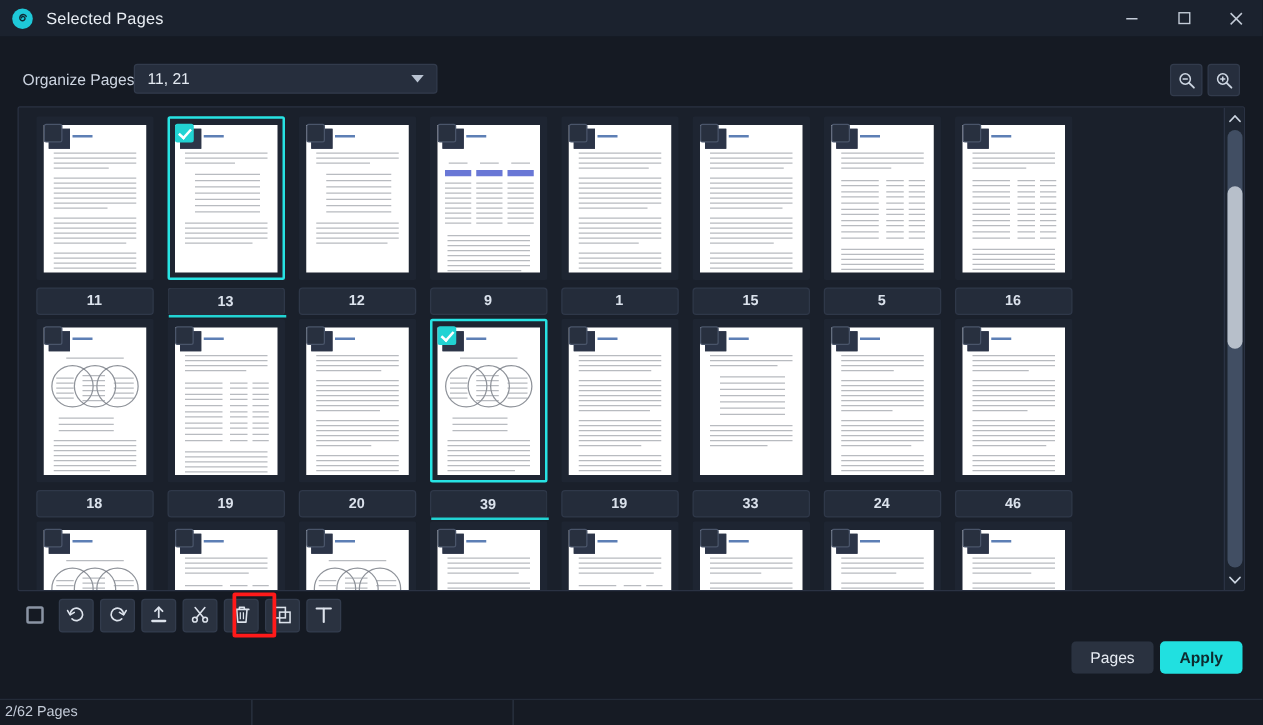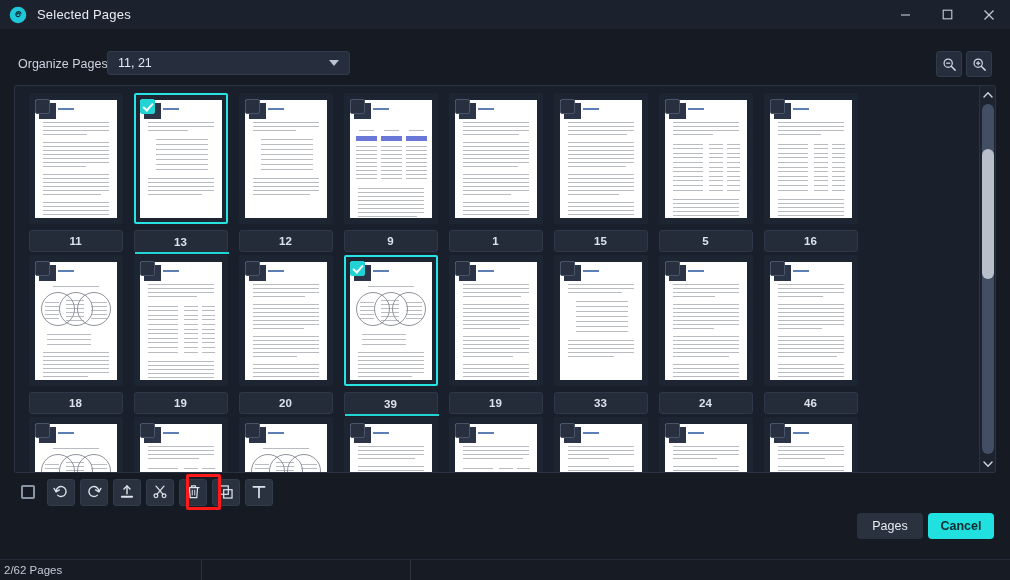--- a/index.html
+++ b/index.html
@@ -1035,19 +1035,19 @@
     <svg width="16" height="16" viewBox="0 0 18 18">
       <line x1="2.6" y1="3.2" x2="15.4" y2="3.2" stroke="#dde3ec" stroke-width="1.9" stroke-linecap="round"></line>
       <line x1="9" y1="3.4" x2="9" y2="15.2" stroke="#dde3ec" stroke-width="1.9" stroke-linecap="round"></line>
     </svg>
   </div>
 </div>
 
 <div class="highlight-ring"></div>
 
 <div class="cancel-btn">Pages</div>
-<div class="apply-btn">Cancel</div>
+<div class="apply-btn">Apply</div>
 
 <div class="statusbar">
   <span class="status-text">2/62 Pages</span>
   <span class="sb-div" style="left:201px"></span>
   <span class="sb-div" style="left:410px"></span>
 </div>
 
 </body></html>

